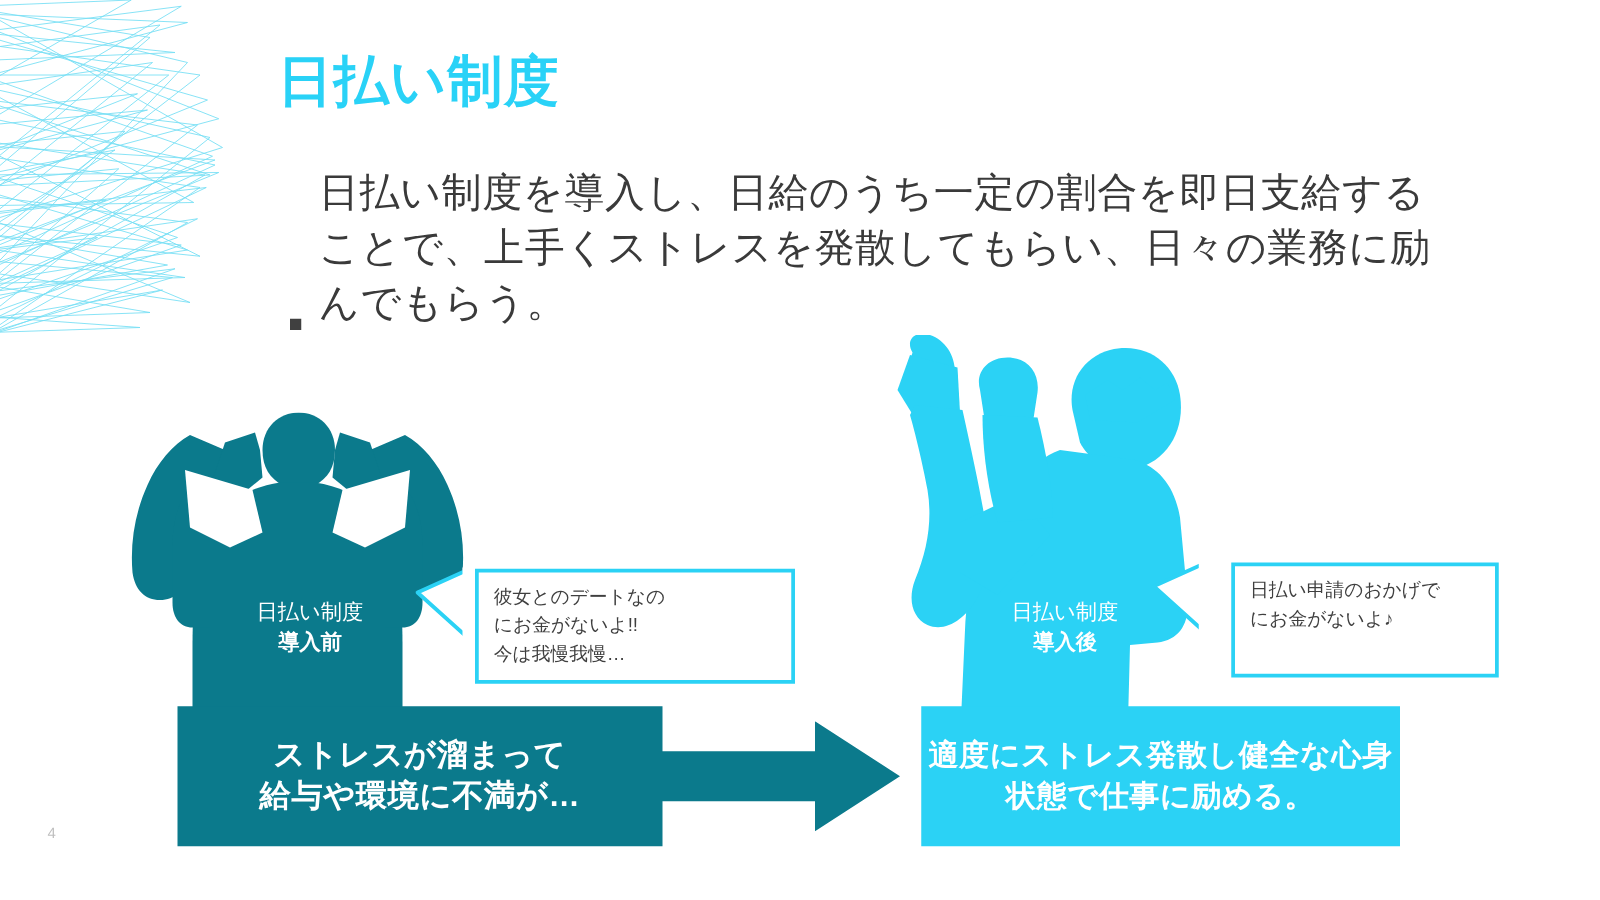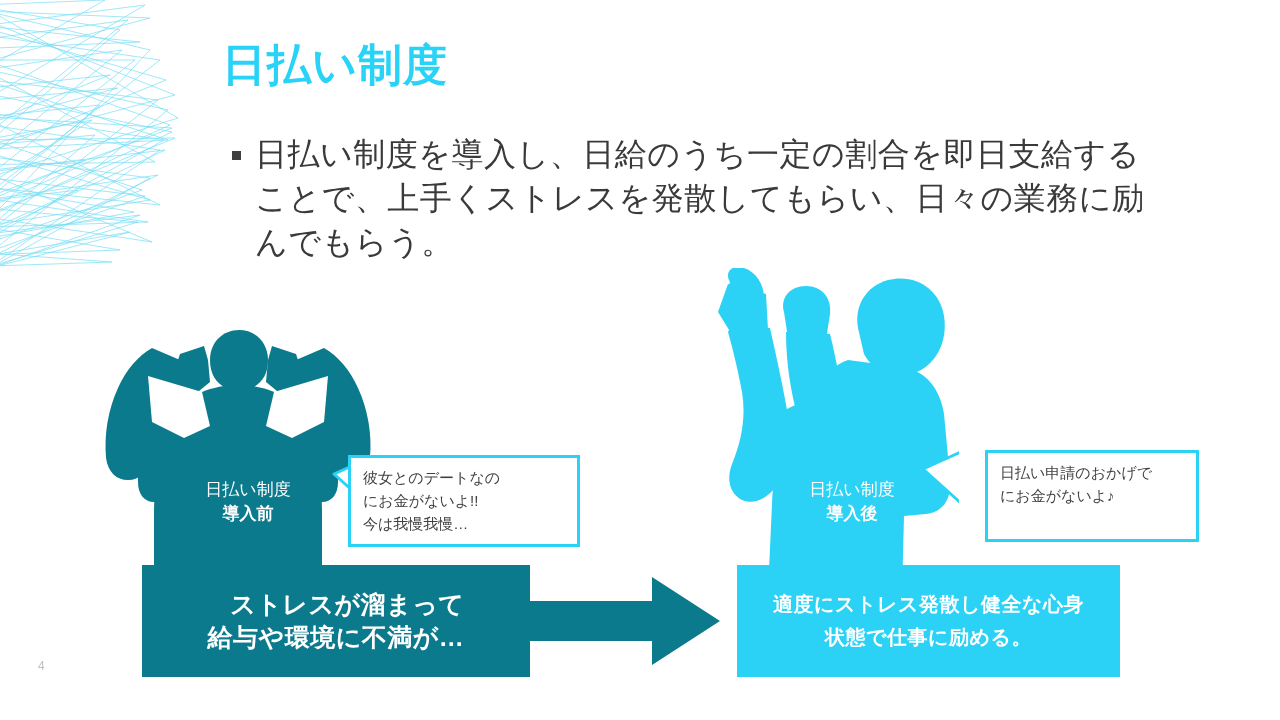--- a/index.html
+++ b/index.html
@@ -41,21 +41,21 @@
     white-space: nowrap;
   }
 
   
   #body-block {
     position: absolute;
     left: 232px;
     top: 132px;
     width: 930px;
     display: flex;
-    align-items: flex-start;
+    align-items: flex-end;
   }
   #body-bullet {
     width: 9px;
     height: 9px;
     background: #404040;
     margin-top: 19px;
     margin-right: 14px;
     flex: 0 0 auto;
   }
   #body-text {
@@ -98,21 +98,21 @@
   .bubble {
     position: absolute;
     background: #ffffff;
     border: 3px solid #2bd2f5;
     box-sizing: border-box;
     padding: 8px 10px 8px 12px;
     font-size: 15px;
     line-height: 23px;
     color: #3f3f3f;
   }
-  #bubble-before { left: 348px; top: 455px; width: 232px; height: 92px; }
+  #bubble-before { left: 380px; top: 455px; width: 256px; height: 92px; }
   #bubble-after  { left: 985px; top: 450px; width: 214px; height: 92px; }
   .bubble-tail {
     position: absolute;
     pointer-events: none;
   }
   #tail-before { left: 332px; top: 452px; width: 44px; height: 62px; }
   #tail-after  { left: 921px; top: 447px; width: 44px; height: 62px; }
 
   
   .banner {
@@ -123,26 +123,25 @@
     text-align: center;
     color: #ffffff;
     font-weight: bold;
     letter-spacing: 0.5px;
   }
   #banner-before {
     left: 142px; top: 565px; width: 388px; height: 112px;
     background: #0b7a8c;
     font-size: 25px;
     line-height: 33px;
-    text-align: right;
   }
   #banner-after {
     left: 737px; top: 565px; width: 383px; height: 112px;
     background: #2bd2f5;
-    font-size: 20px;
+    font-size: 24px;
     line-height: 33px;
   }
 
   
   #flow-arrow {
     position: absolute;
     left: 528px;
     top: 577px;
     width: 192px;
     height: 88px;

